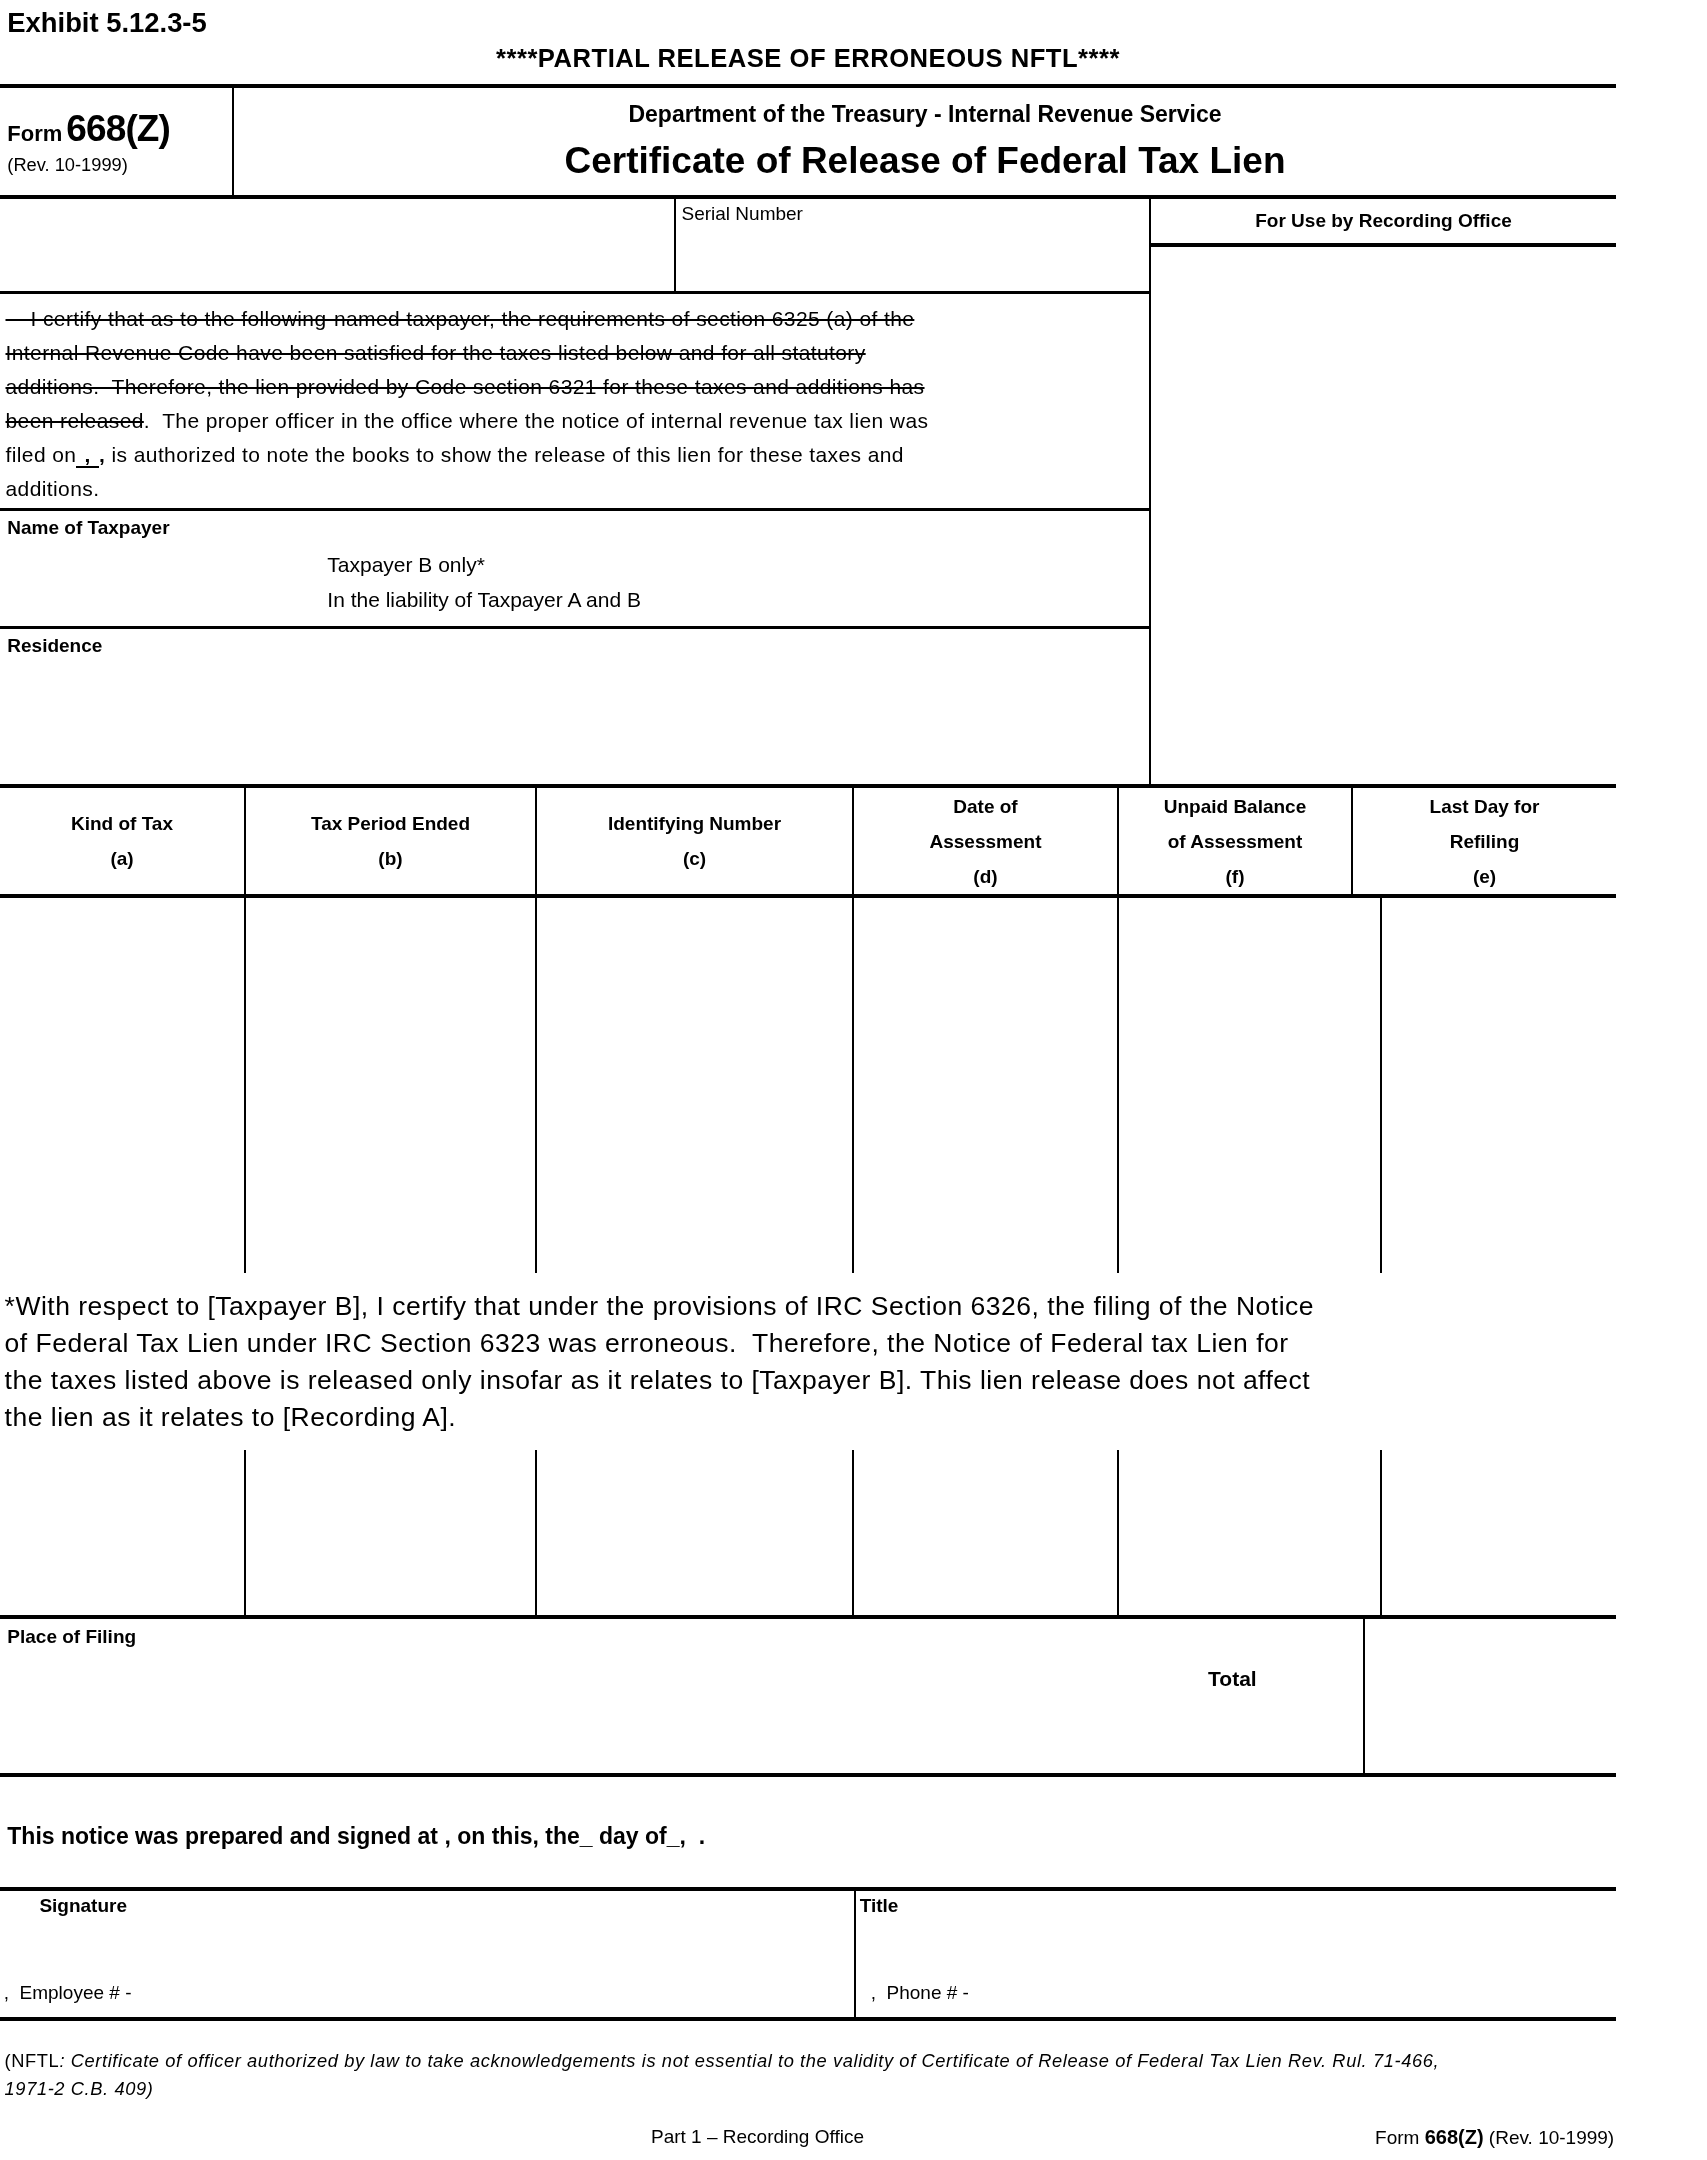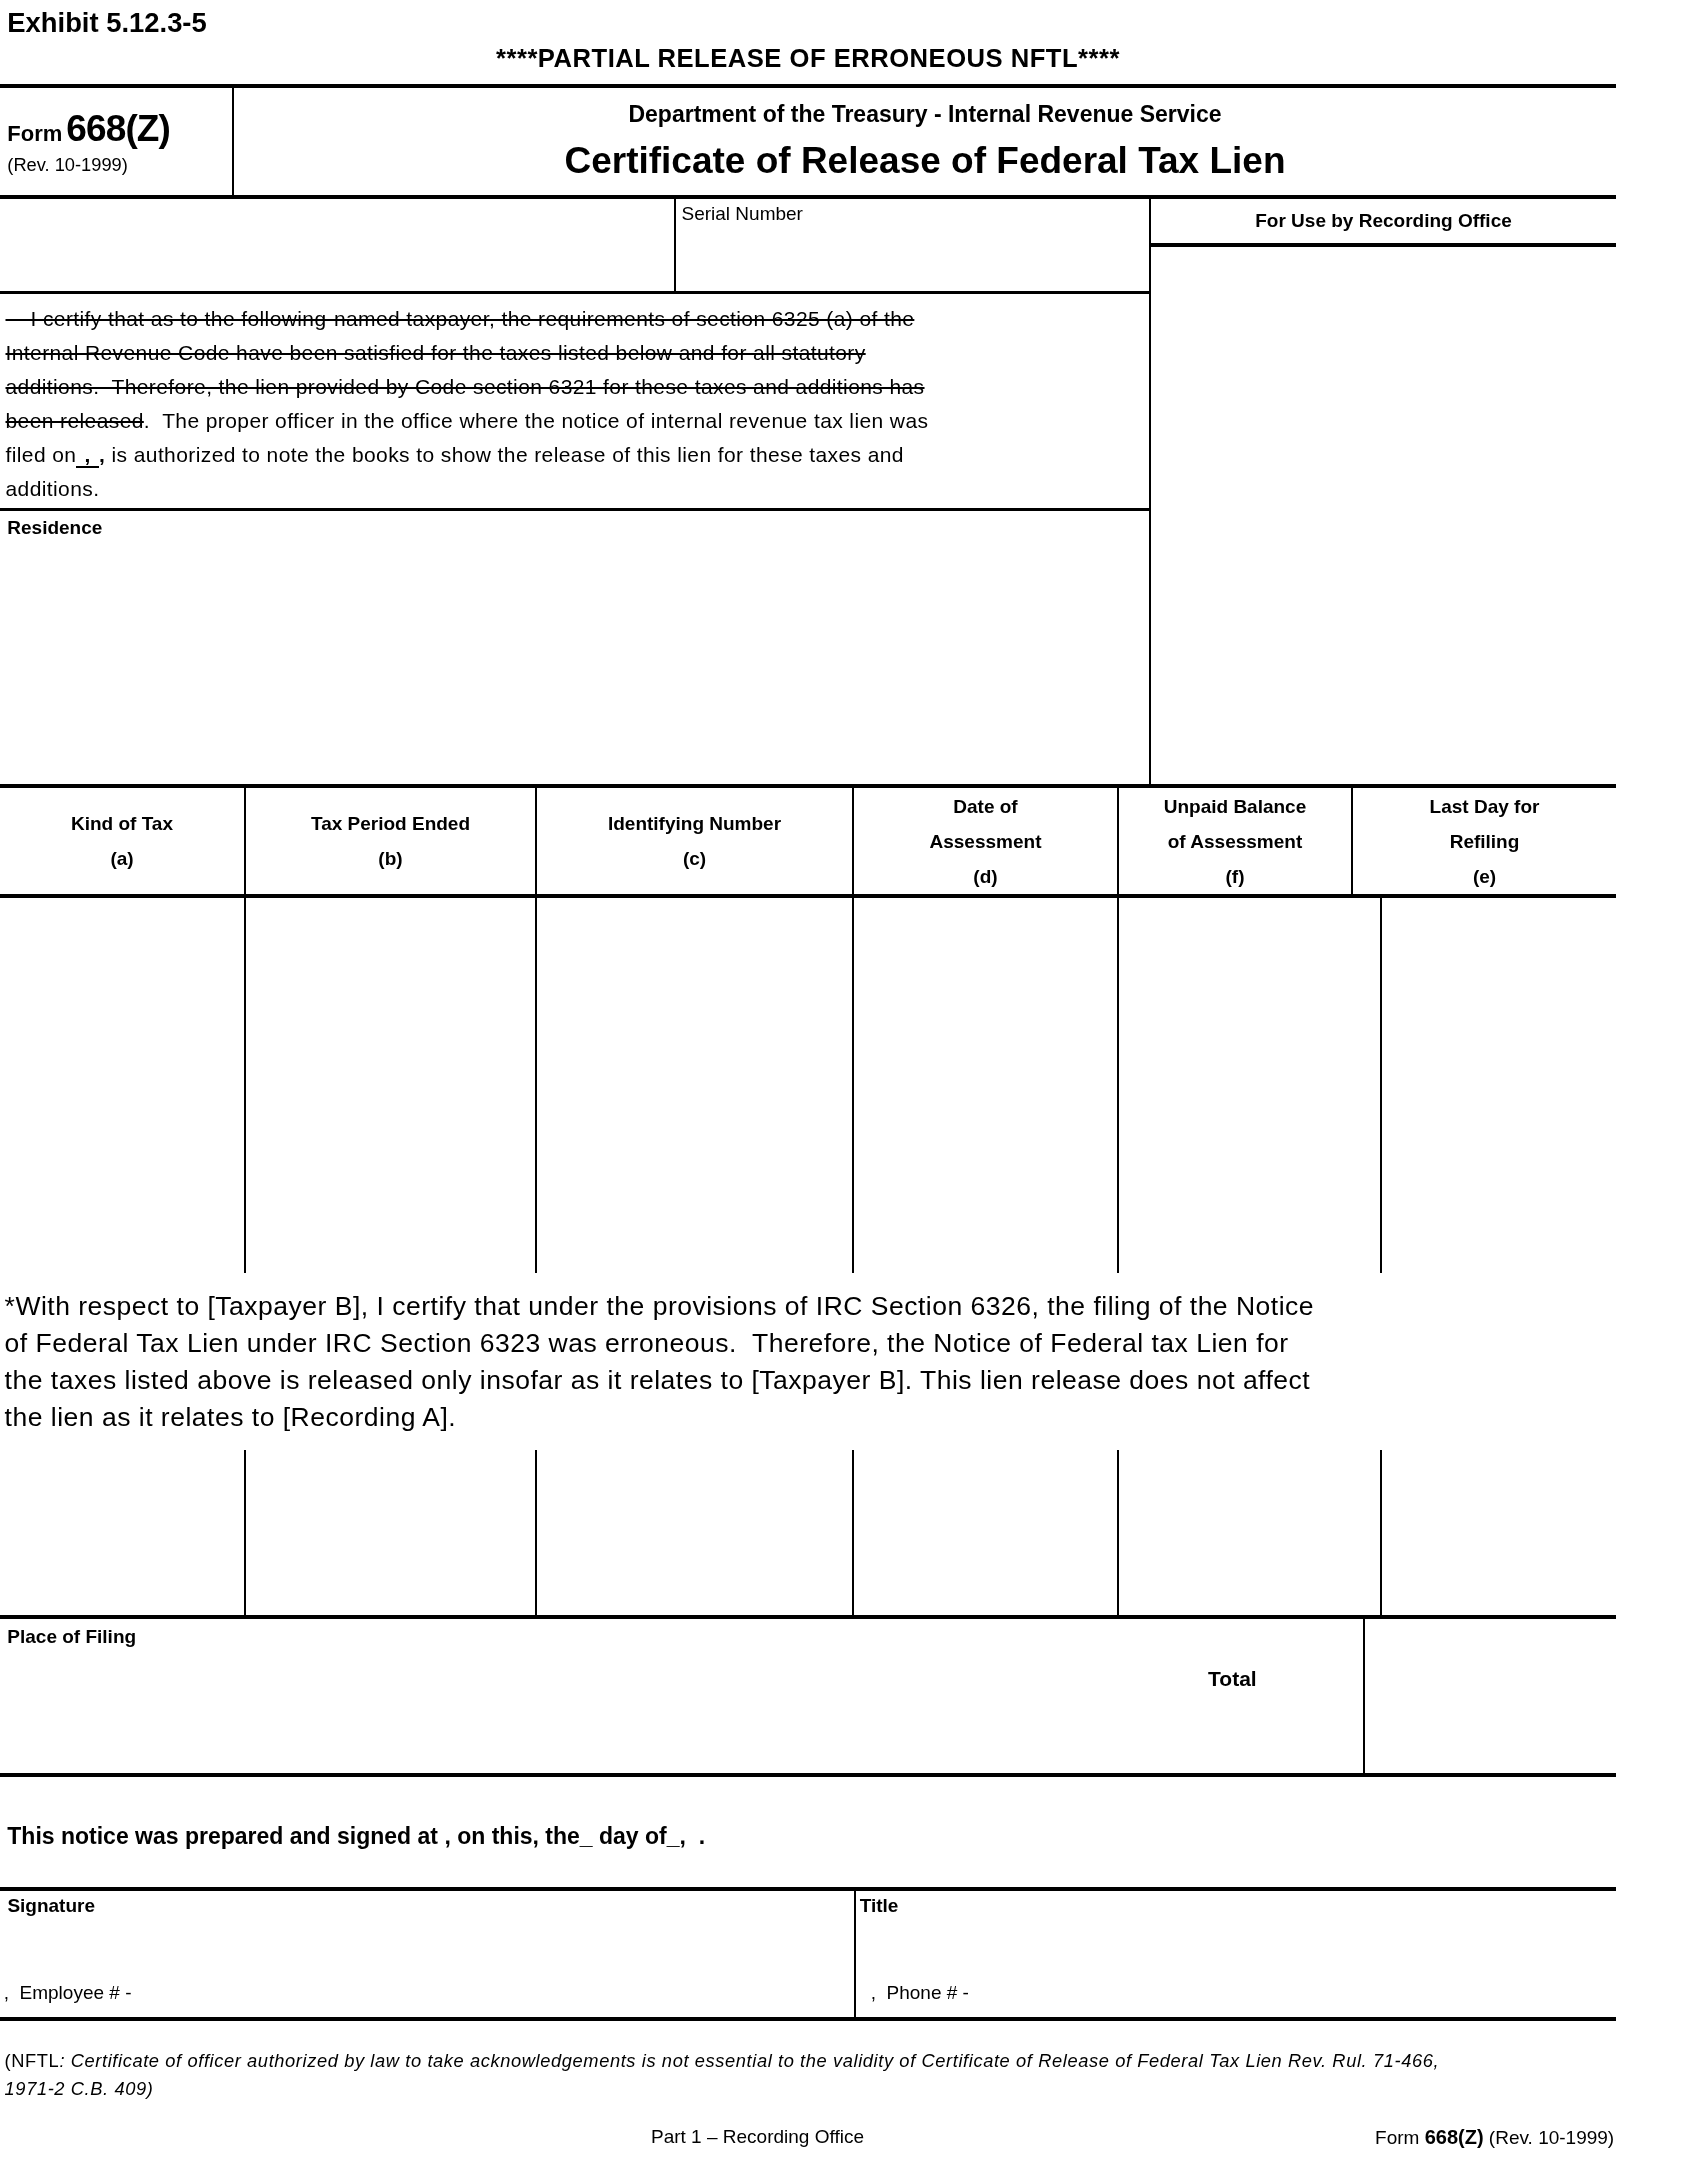--- a/index.html
+++ b/index.html
@@ -129,20 +129,27 @@
 
       <div class="certpara">
         <div><span class="strike">&nbsp;&nbsp;&nbsp;&nbsp;I certify that as to the following-named taxpayer, the requirements of section 6325 (a) of the</span></div>
         <div><span class="strike">Internal Revenue Code have been satisfied for the taxes listed below and for all statutory</span></div>
         <div><span class="strike">additions.&nbsp; Therefore, the lien provided by Code section 6321 for these taxes and additions has</span></div>
         <div><span class="strike">been released</span><span>.&nbsp; The proper officer in the office where the notice of internal revenue tax lien was</span></div>
         <div><span>filed on</span><span class="blank-ul">,</span><span class="bold">,</span><span> is authorized to note the books to show the release of this lien for these taxes and</span></div>
         <div>additions.</div>
       </div>
 
+      <div class="namerow">
+        <div class="rowlabel">Name of Taxpayer</div>
+        <div class="tp-values">
+          <div>Taxpayer B only*</div>
+          <div>In the liability of Taxpayer A and B</div>
+        </div>
+      </div>
 
       <div class="resrow">
         <div class="rowlabel">Residence</div>
       </div>
 
     </div>
     <div class="regionA-right">
       <div class="ro-head">For Use by Recording Office</div>
       <div class="ro-body"></div>
     </div>
@@ -208,21 +215,21 @@
       <div class="rowlabel">Place of Filing</div>
       <div class="total-line">Total</div>
     </div>
     <div class="place-right"></div>
   </div>
 
   <div class="noticeline">This notice was prepared and signed at , on this, the_ day of_,&nbsp; .</div>
 
   <div class="sigbox">
     <div class="sig-cell sig-left">
-      <div class="rowlabel" style="padding-left:3.7px;">Signature</div>
+      <div class="rowlabel" style="padding-left:3.7px;margin-left:32px;">Signature</div>
       <div class="sig-sub" style="padding-left:0;">,&nbsp; Employee # -</div>
     </div>
     <div class="sig-cell sig-right">
       <div class="rowlabel">Title</div>
       <div class="sig-sub">,&nbsp; Phone # -</div>
     </div>
   </div>
 
   <div class="noteblock">
     <div><span class="note-roman">(NFTL</span><span>: Certificate of officer authorized by law to take acknowledgements is not essential to the validity of Certificate of Release of Federal Tax Lien Rev. Rul. 71-466,</span></div>

